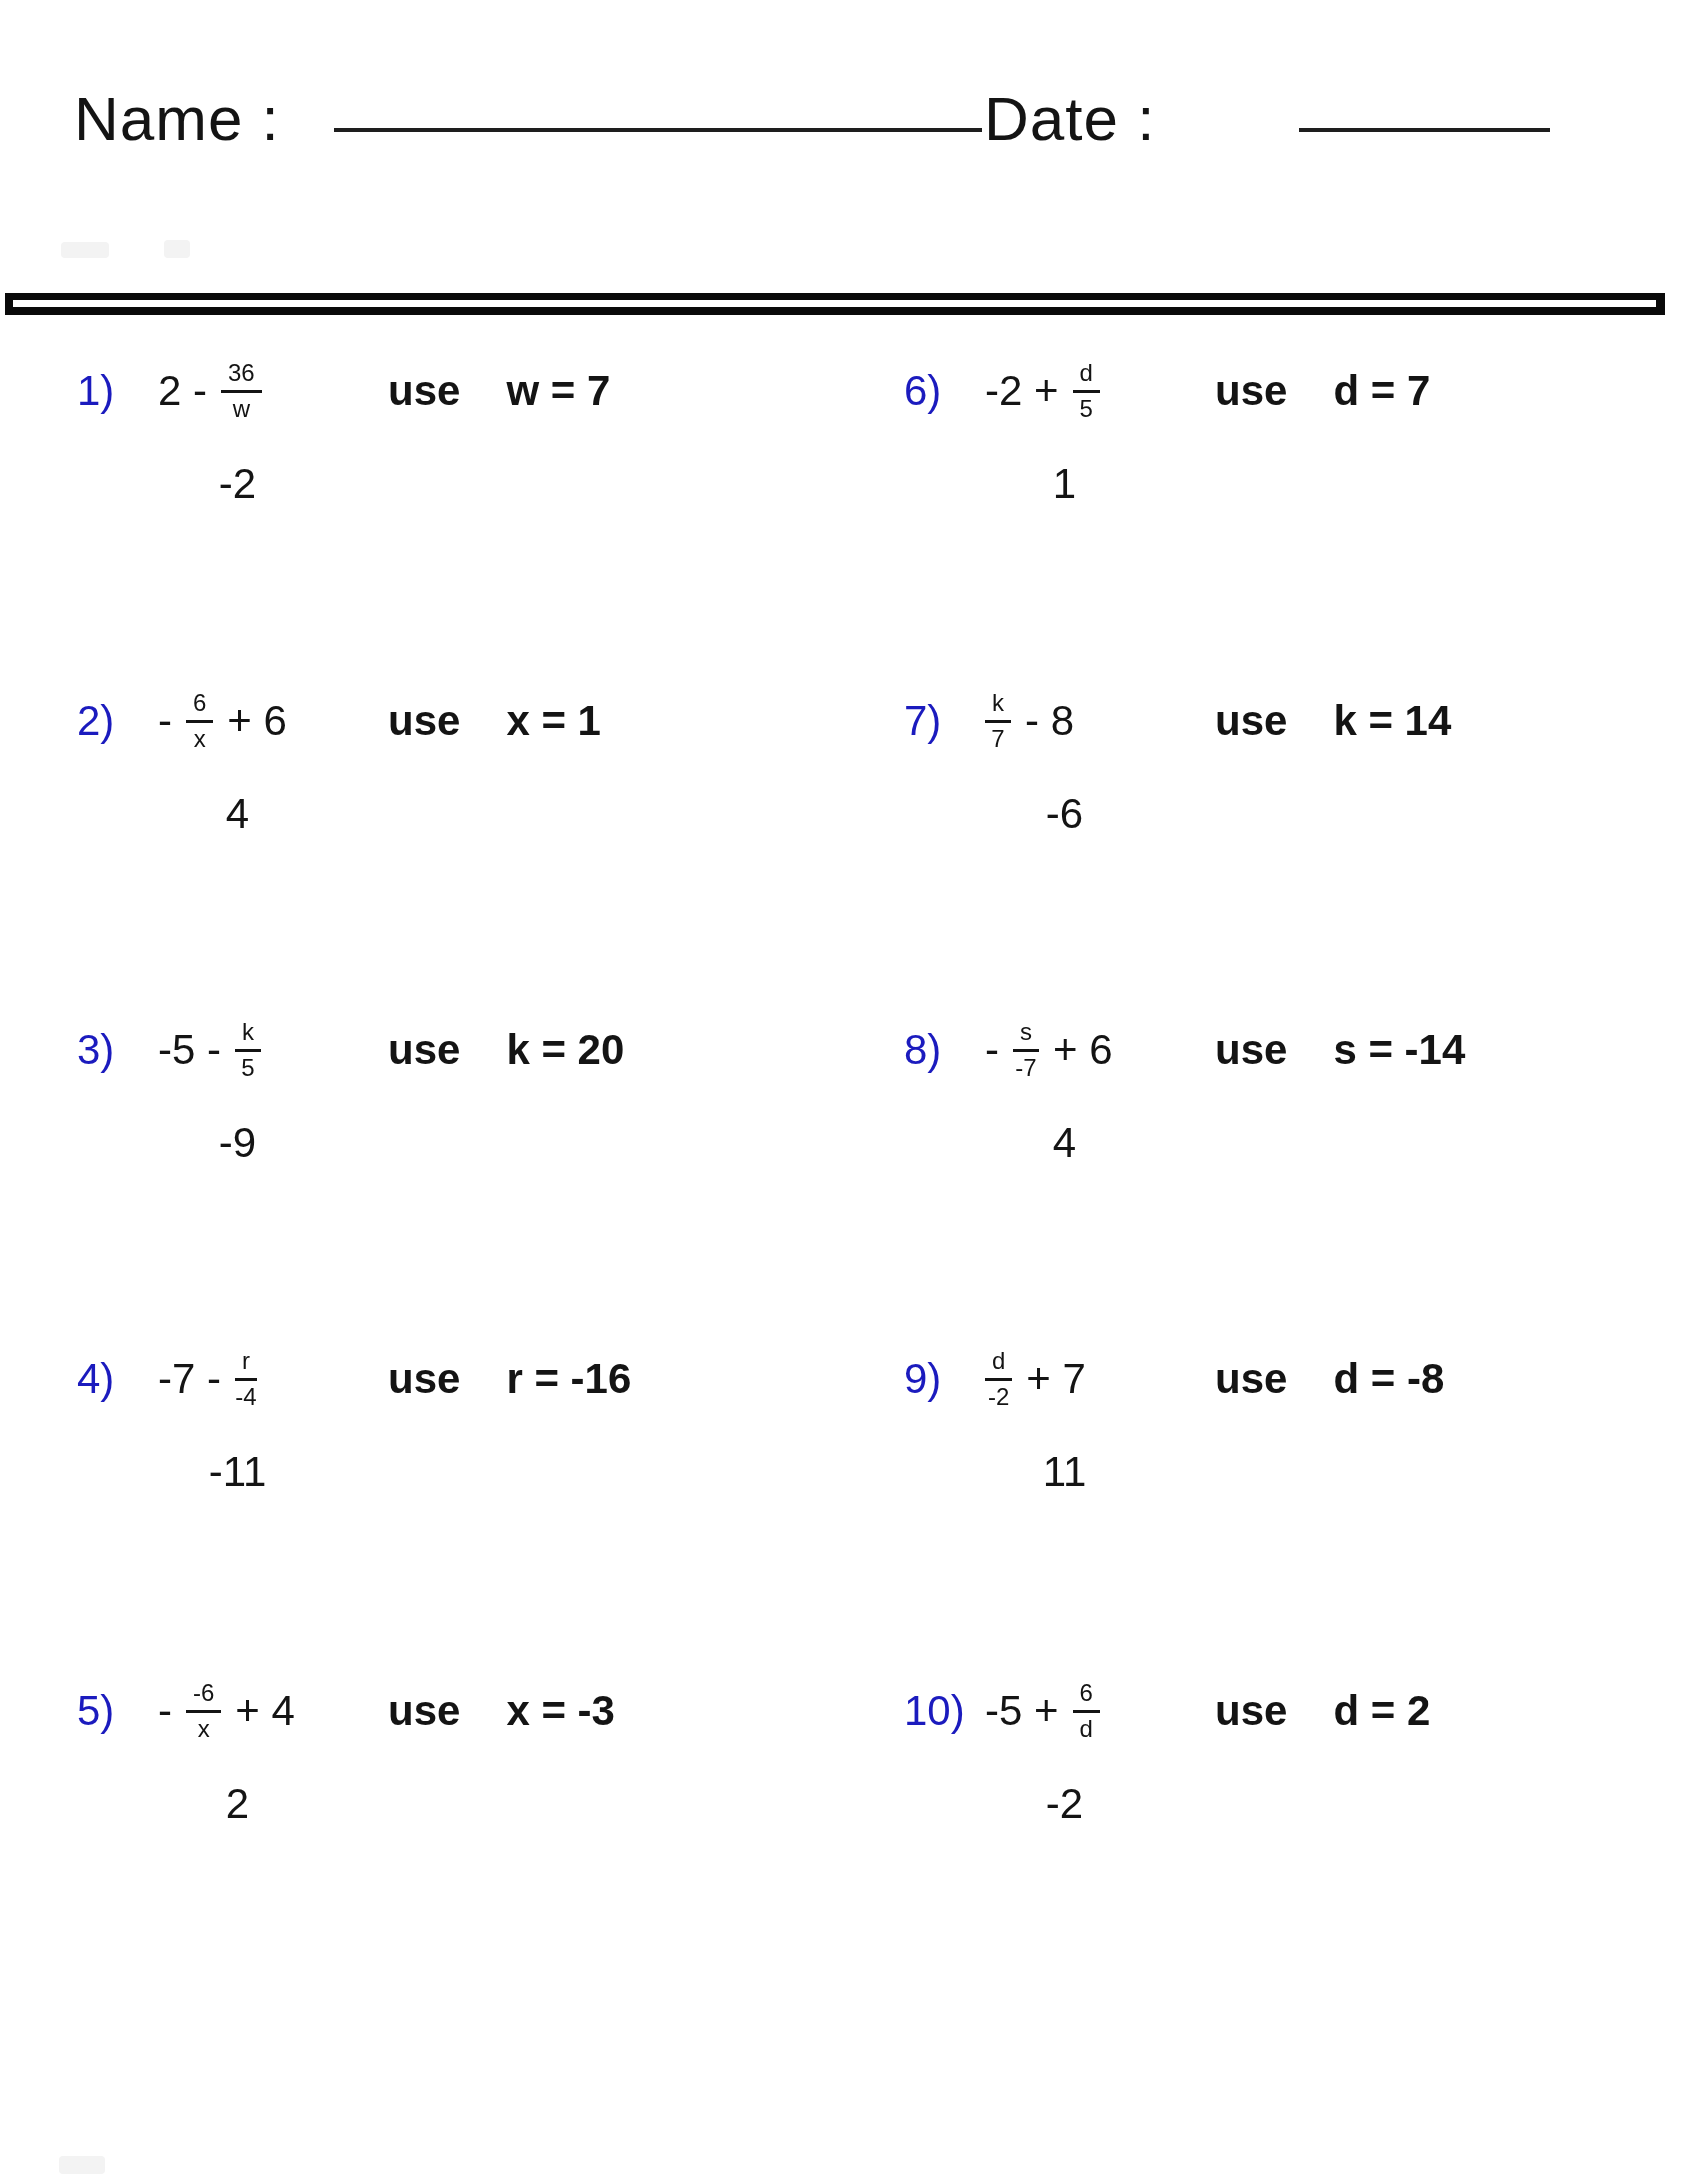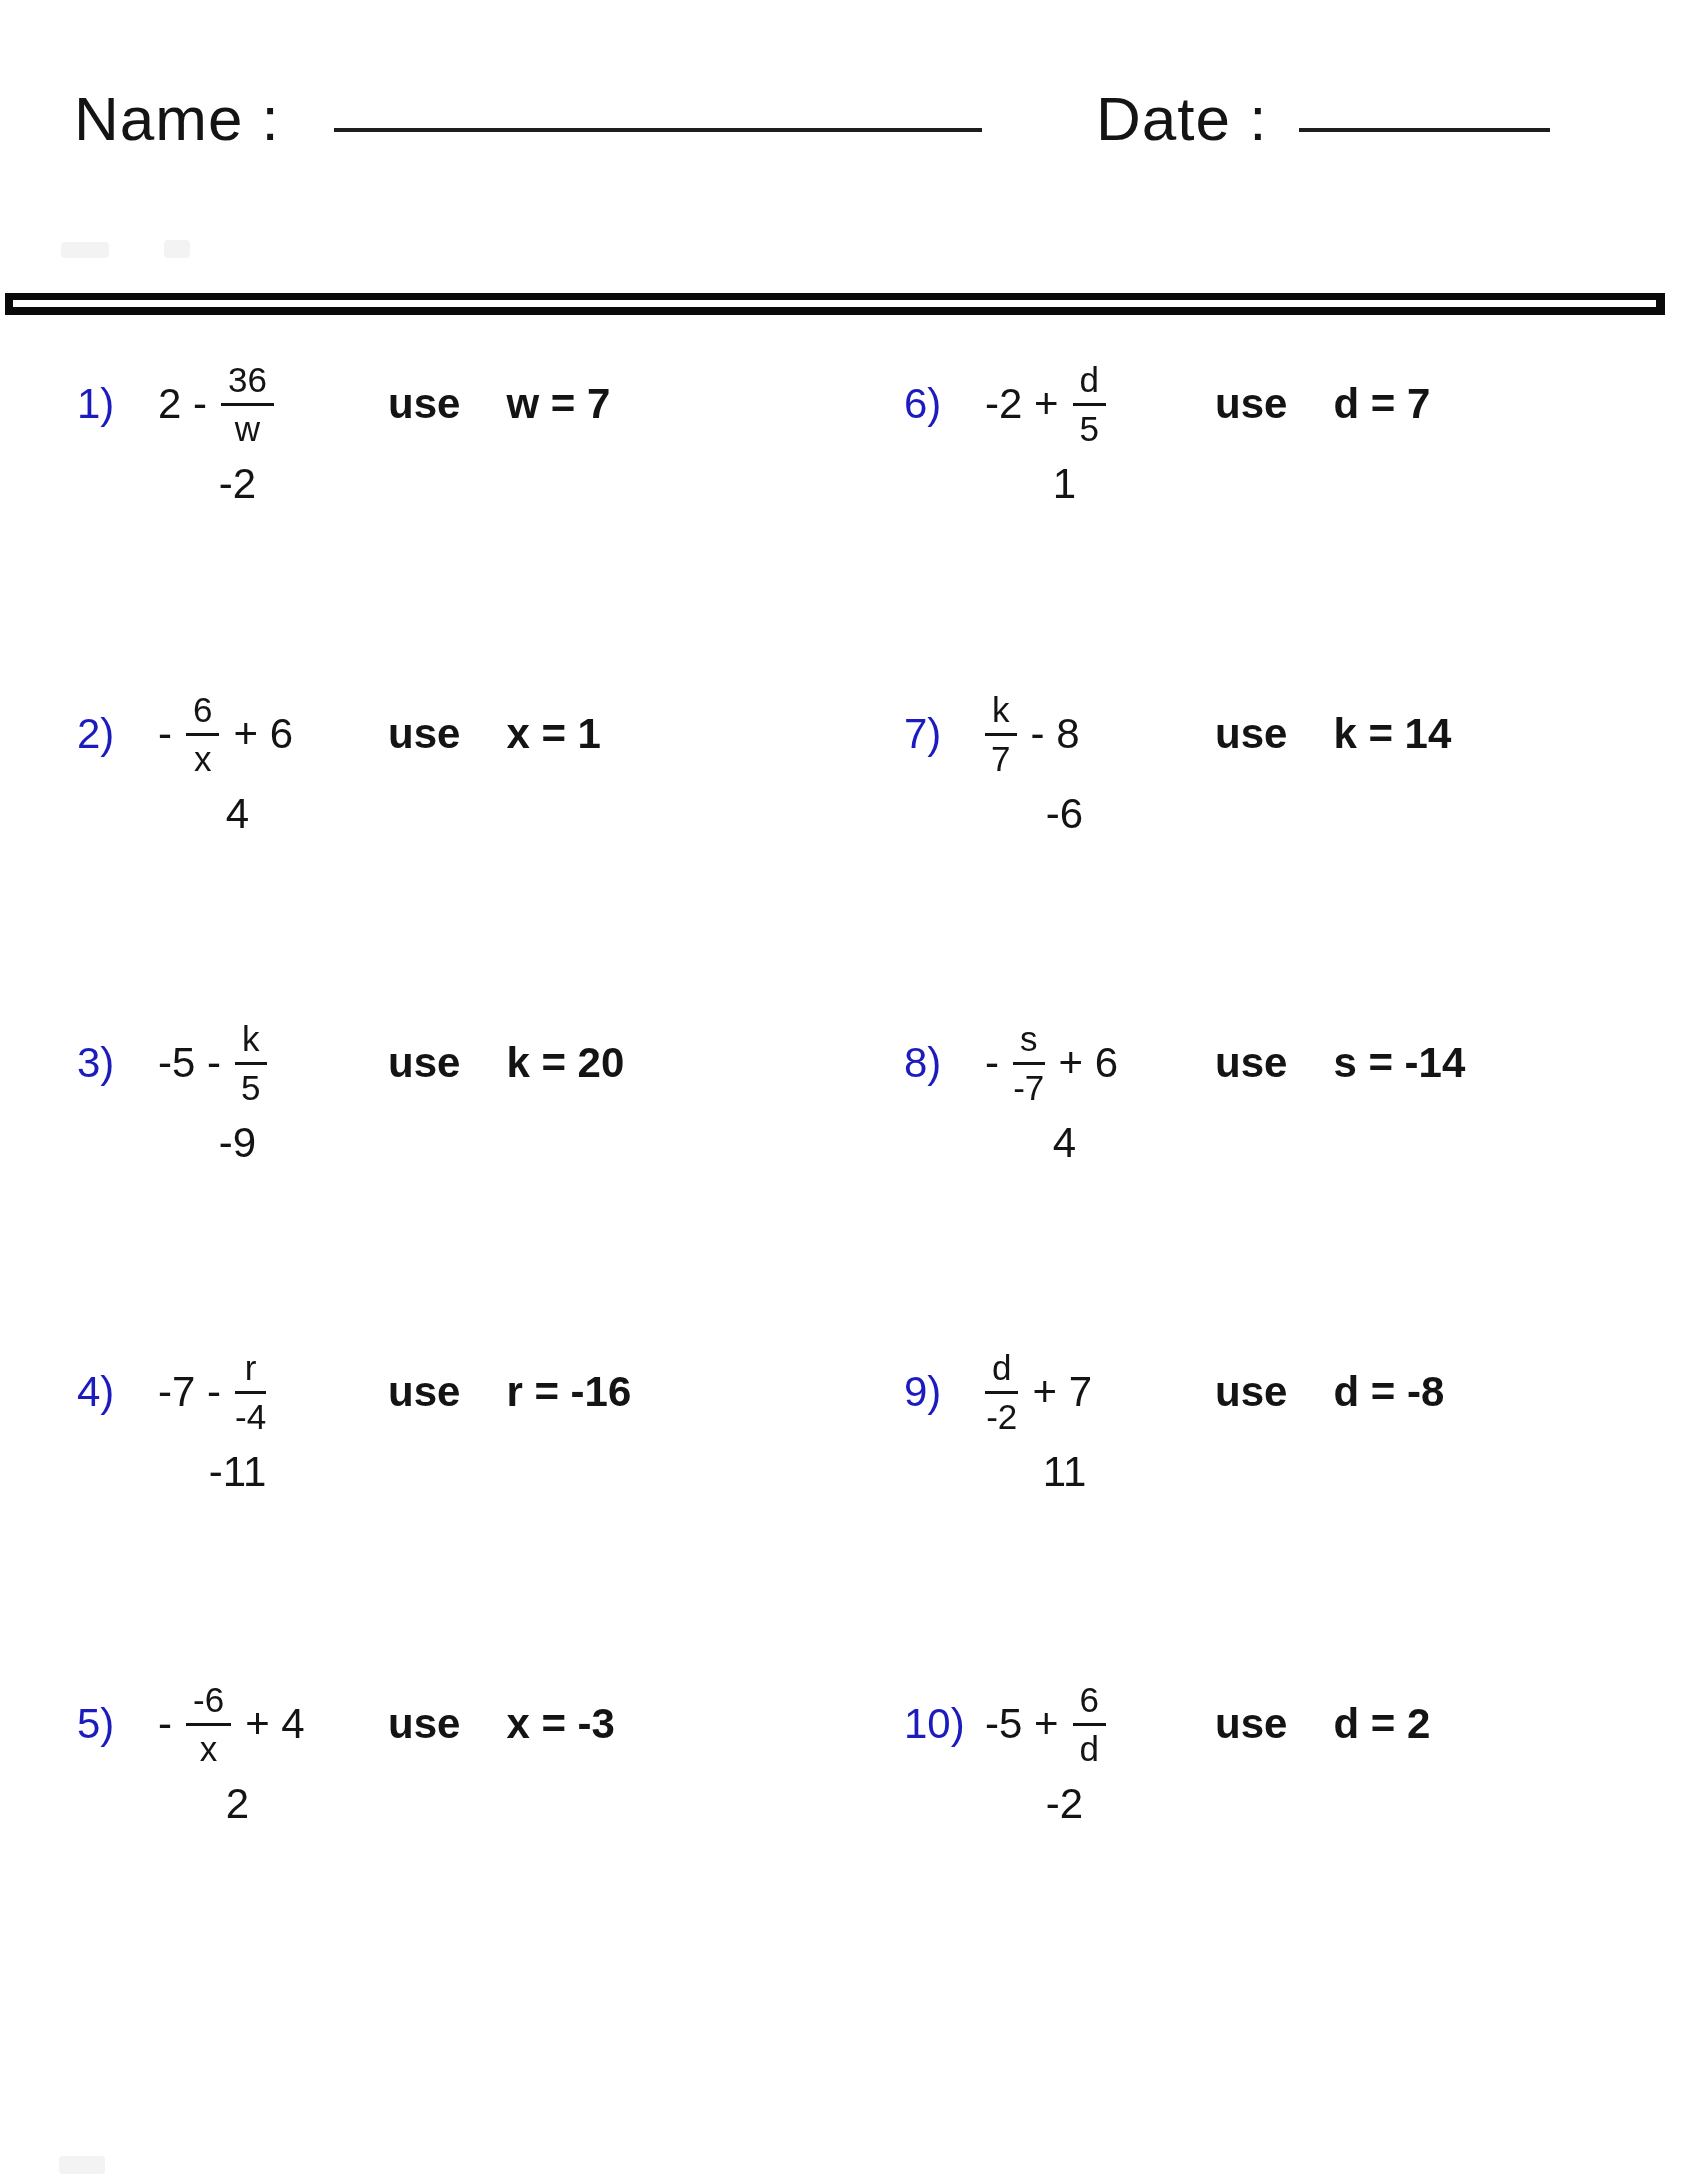--- a/index.html
+++ b/index.html
@@ -13,21 +13,21 @@
   }
   .page { position: absolute; inset: 0; }
 
   
   .name-label, .date-label {
     position: absolute; top: 83px;
     font-size: 62px; letter-spacing: 1px;
     white-space: nowrap;
   }
   .name-label { left: 74px; }
-  .date-label { left: 1096px; text-align: right; }
+  .date-label { left: 984px; text-align: right; }
   .name-line {
     position: absolute; left: 334px; top: 128px;
     width: 648px; height: 4px; background: #1e1e1e;
   }
   .date-line {
     position: absolute; left: 1299px; top: 128px;
     width: 251px; height: 4px; background: #1e1e1e;
   }
 
   
@@ -57,21 +57,21 @@
     white-space: nowrap;
   }
   .expr {
     width: 230px; flex: none;
     display: flex; align-items: center;
   }
   .pre  { margin-right: 14px; white-space: nowrap; }
   .post { margin-left: 14px; white-space: nowrap; }
   .frac {
     display: inline-flex; flex-direction: column;
-    text-align: center; font-size: 35px; line-height: 1.18;
+    text-align: center; font-size: 24px; line-height: 1.18;
   }
   .frac .num { border-bottom: 3px solid #141414; padding: 0 7px 3px; }
   .frac .den { padding-top: 2px; }
   .use-wrap { display: flex; align-items: center; white-space: nowrap; font-weight: bold; }
   .use-label { margin-right: 46px; }
   .answer {
     position: absolute; left: 91px; top: 101px;
     width: 139px; text-align: center;
     white-space: nowrap;
   }

